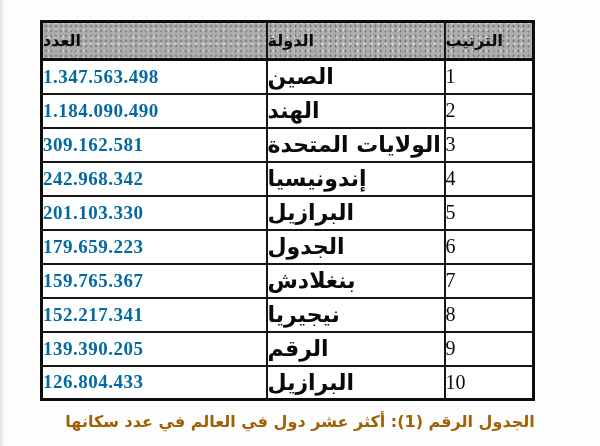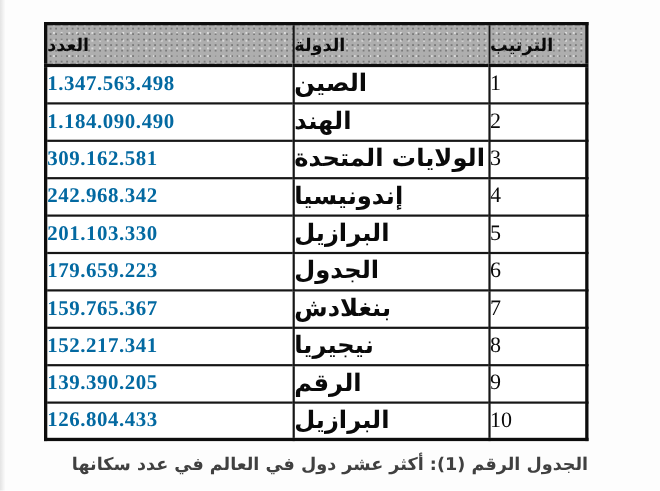--- a/index.html
+++ b/index.html
@@ -77,21 +77,21 @@
     direction: ltr;
   }
   .table-caption {
     position: absolute;
     top: 412px;
     left: 0;
     width: 600px;
     text-align: center;
     font-size: 16px;
     font-weight: bold;
-    color: #404040;
+    color: #a16207;
     direction: rtl;
   }
 </style>
 </head>
 <body>
 
 <div class="scan-edge"></div>
 
 <table class="pop-table">
   <colgroup>

